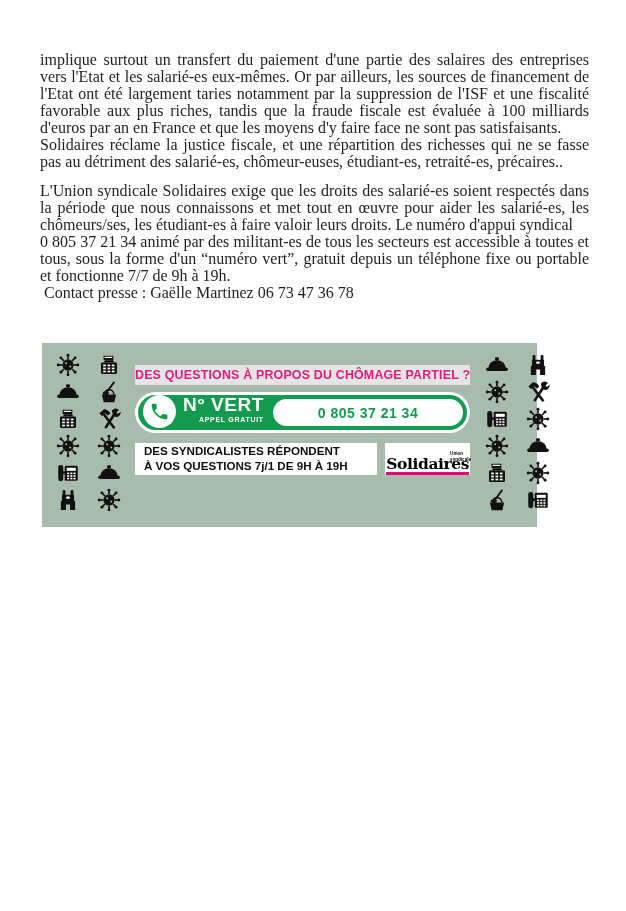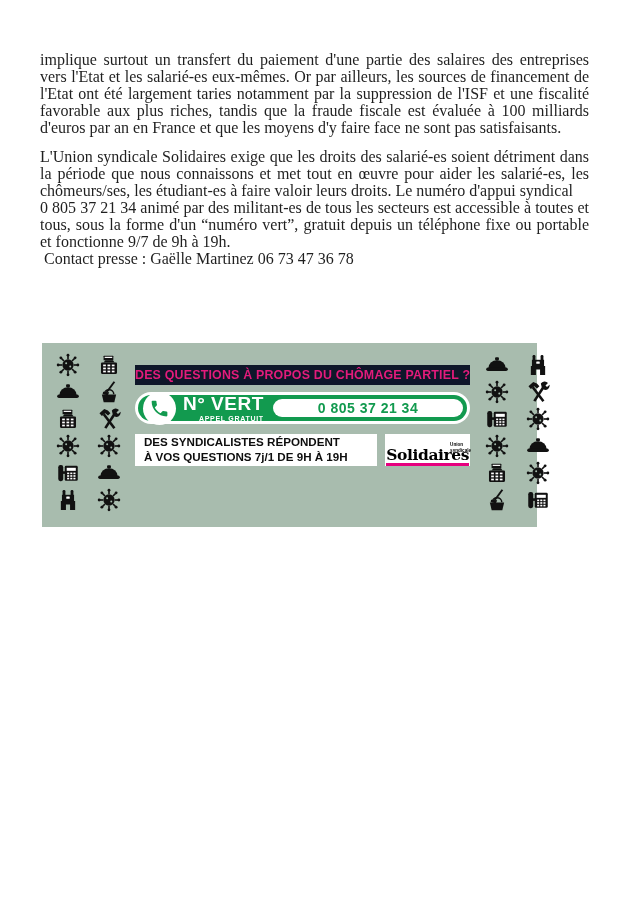--- a/index.html
+++ b/index.html
@@ -30,26 +30,26 @@
   .icon-grid .icon{width:26px; height:26px; display:flex; align-items:center; justify-content:center;}
   .icon-grid .icon svg{width:100%; height:100%; display:block;}
 
   .banner-center{flex:1; margin:1px 13px 0 13px; display:flex; flex-direction:column;}
   .bar-black{
     background:var(--bar-black); color:#fff; height:30px; flex:0 0 30px;
     display:flex; align-items:center; justify-content:center;
     font-weight:bold; font-size:20.5px; letter-spacing:0.4px; white-space:nowrap;
   }
   .bar-pink{
-    background:#0f172a; color:var(--magenta); height:20px; flex:0 0 20px; margin-top:12px;
+    background:#e5e5e5; color:var(--magenta); height:20px; flex:0 0 20px; margin-top:12px;
     display:flex; align-items:center; justify-content:center;
     font-weight:bold; font-size:12.4px; letter-spacing:0.2px; white-space:nowrap;
   }
   .nvert-outer{margin-top:7px; background:#fff; border-radius:999px; padding:3px; flex:0 0 auto;}
-  .nvert-green{background:var(--green); border-radius:999px; height:26px; display:flex; align-items:center;}
+  .nvert-green{background:var(--green); border-radius:999px; height:35px; display:flex; align-items:flex-start;}
   .phone-circle{
     width:33px; height:33px; flex:0 0 33px; background:#fff; border-radius:50%; margin-left:5px;
     display:flex; align-items:center; justify-content:center;
   }
   .phone-circle svg{width:21px; height:21px; fill:var(--green);}
   .nvert-label{color:#fff; margin-left:7px; line-height:1; flex:0 0 auto;}
   .nvert-title{font-size:19px; font-weight:bold; letter-spacing:0.5px; white-space:nowrap;}
   .nvert-sub{font-size:7px; font-weight:bold; letter-spacing:0.7px; text-align:right; margin-top:2px; white-space:nowrap;}
   .nvert-number{
     flex:1; align-self:stretch; margin:4px 4px 4px 9px; background:#fff; border-radius:999px;
@@ -67,22 +67,23 @@
   .logo-small{position:absolute; top:-5px; right:-3px; font-size:4.6px; font-weight:bold; color:#000; text-align:left; line-height:1.15; width:22px;}
   .logo-underline{height:2.6px; background:var(--underline); margin-top:0.5px;}
 </style>
 </head>
 <body>
 
 <div class="page">
 
   <div class="doc">
     <p>implique surtout un transfert du paiement d'une partie des salaires des entreprises vers l'Etat et les salarié-es eux-mêmes. Or par ailleurs, les sources de financement de l'Etat ont été largement taries notamment par la suppression de l'ISF et une fiscalité favorable aux plus riches, tandis que la fraude fiscale est évaluée à 100 milliards d'euros par an en France et que les moyens d'y faire face ne sont pas satisfaisants.</p>
-    <p class="p-gap">L'Union syndicale Solidaires exige que les droits des salarié-es soient détriment dans la période que nous connaissons et met tout en œuvre pour aider les salarié-es, les chômeurs/ses, les étudiant-es à faire valoir leurs droits. Le numéro d'appui syndical</p>
-    <p>0 805 37 21 34 animé par des militant-es de tous les secteurs est accessible à toutes et tous, sous la forme d'un “numéro vert”, gratuit depuis un téléphone fixe ou portable et fonctionne 9/7 de 9h à 19h.</p>
+    <p>Solidaires réclame la justice fiscale, et une répartition des richesses qui ne se fasse pas au détriment des salarié-es, chômeur-euses, étudiant-es, retraité-es, précaires..</p>
+    <p class="p-gap">L'Union syndicale Solidaires exige que les droits des salarié-es soient respectés dans la période que nous connaissons et met tout en œuvre pour aider les salarié-es, les chômeurs/ses, les étudiant-es à faire valoir leurs droits. Le numéro d'appui syndical</p>
+    <p>0 805 37 21 34 animé par des militant-es de tous les secteurs est accessible à toutes et tous, sous la forme d'un “numéro vert”, gratuit depuis un téléphone fixe ou portable et fonctionne 7/7 de 9h à 19h.</p>
     <p class="contact no-justify">Contact presse : Gaëlle Martinez 06 73 47 36 78</p>
   </div>
 
   <div class="banner">
 
     <div class="icon-grid">
         <span class="icon">
           <svg viewBox="0 0 24 24">
             <g fill="#111">
               <circle cx="12" cy="12" r="5.2"></circle>

